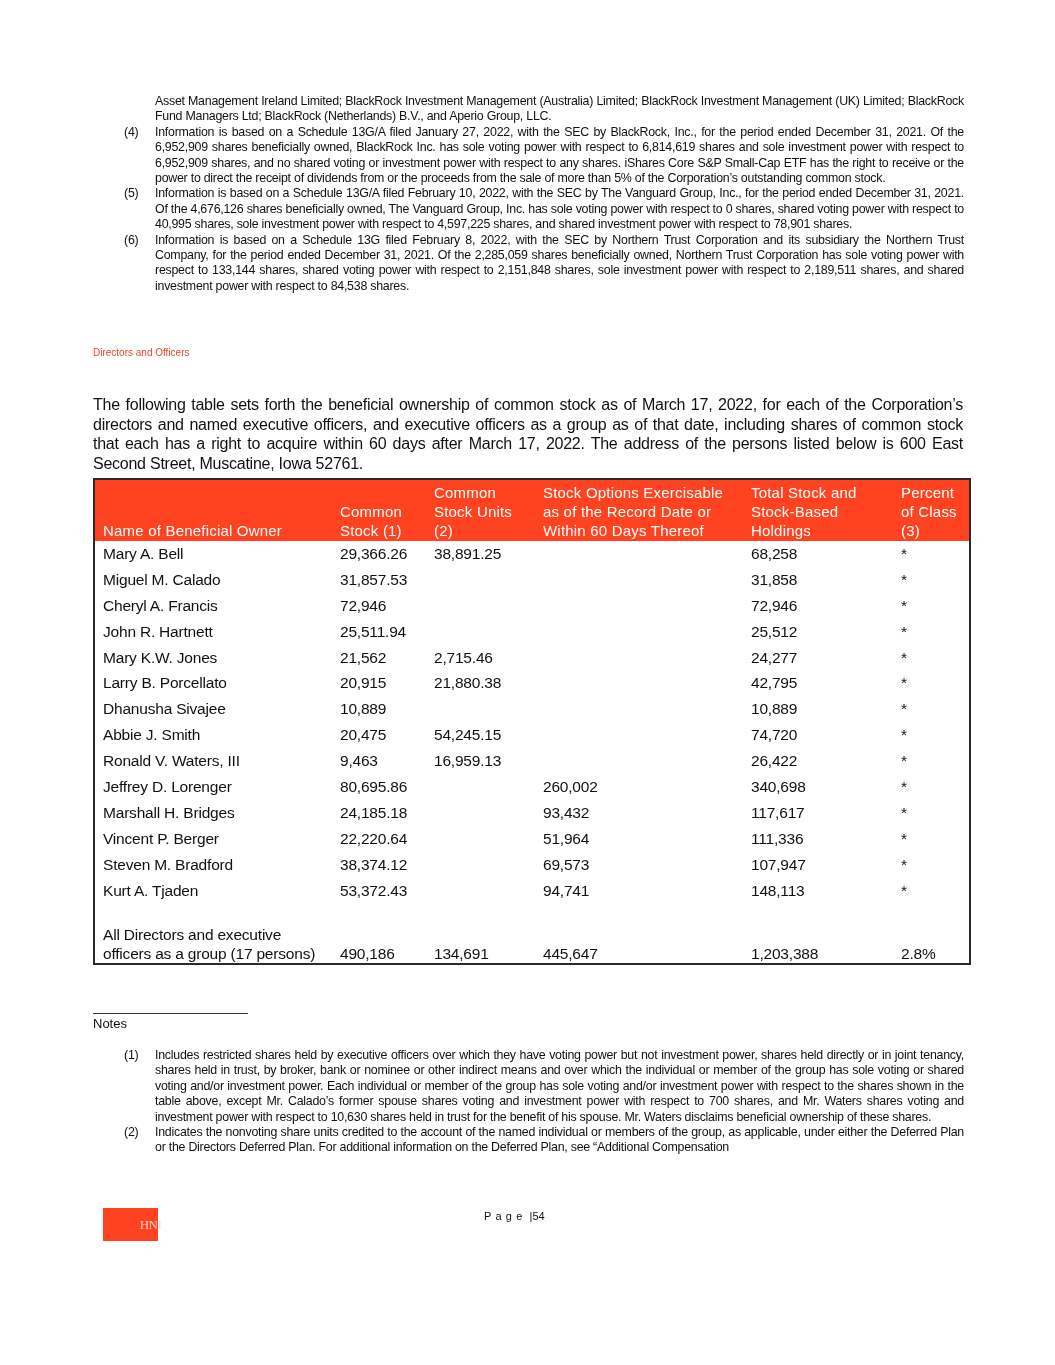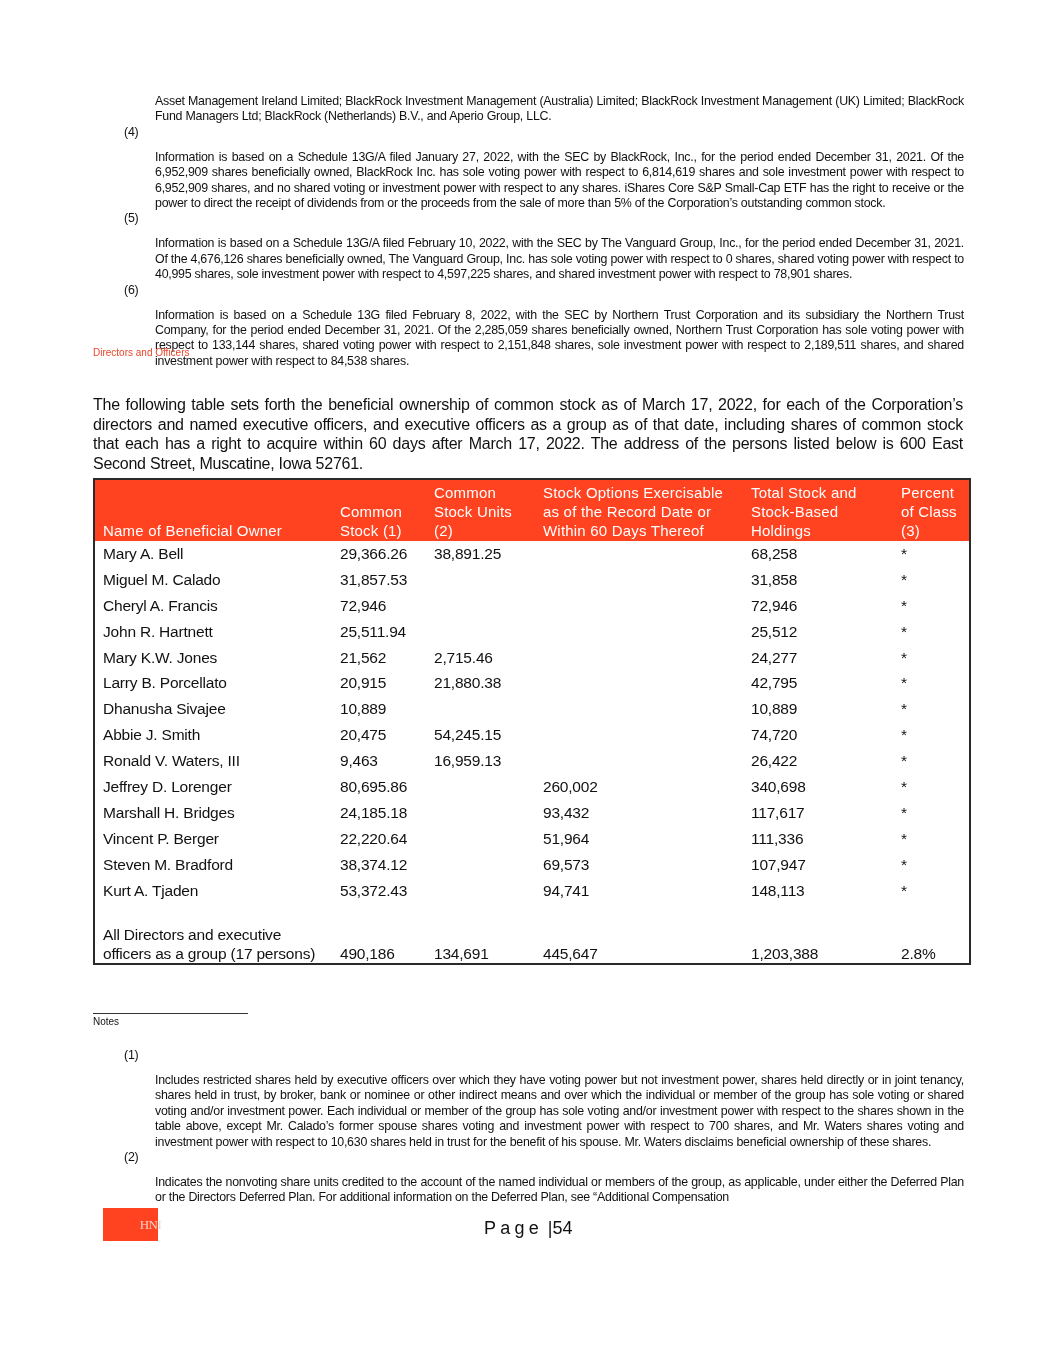--- a/index.html
+++ b/index.html
@@ -2,44 +2,44 @@
 <html><head>
 <meta charset="utf-8">
 <style>
   html, body { margin: 0; padding: 0; background: #ffffff; }
   body { width: 1055px; height: 1365px; position: relative; font-family: "Liberation Sans", sans-serif; color: #111; }
   .page { position: absolute; left: 0; top: 0; width: 1055px; height: 1365px; }
 
   .fn-list { position: absolute; left: 118px; width: 846px; font-size: 12.4px; line-height: 15.4px; letter-spacing: -0.25px; }
   .fn-item { display: flex; margin-bottom: 0; }
   .fn-num { width: 37px; flex: 0 0 37px; padding-left: 6px; box-sizing: border-box; }
-  .fn-text { flex: 1; text-align: justify; margin-top: 25px; }
+  .fn-text { flex: 1; text-align: justify; }
   .fn-cont { padding-left: 37px; text-align: justify; }
 
   .section-heading { position: absolute; left: 93px; top: 347px; font-size: 10px; color: #e8442a; }
   .intro { position: absolute; left: 93px; top: 395px; width: 870px; font-size: 16px; line-height: 19.5px; text-align: justify; letter-spacing: -0.25px; }
 
   .table-wrap { position: absolute; left: 93px; top: 478px; width: 878px; border: 2px solid #2a2a2a; border-top: 2px solid #2a2a2a; box-sizing: border-box; }
   table { border-collapse: collapse; width: 100%; font-size: 15.5px; }
   thead tr { background: #ff4220; }
   th { color: #ffffff; font-weight: normal; text-align: left; vertical-align: bottom; font-size: 15px; line-height: 19px; padding: 3px 4px 1px 8px; letter-spacing: 0.2px; }
   td { padding: 0 4px 0 8px; height: 25.9px; vertical-align: middle; letter-spacing: -0.2px; }
   tr.group td { vertical-align: bottom; height: 60px; line-height: 19px; }
   .c-name { width: 225px; }
   .c-cs { width: 82px; }
   .c-csu { width: 97px; margin-left: 43px; }
   .c-opt { width: 196px; }
   .c-tot { width: 138px; }
   .c-pct { }
 
   .notes-rule { position: absolute; left: 93px; top: 1013px; width: 155px; height: 1px; background: #333; }
-  .notes-label { position: absolute; left: 93px; top: 1016px; font-size: 10px; }
+  .notes-label { position: absolute; left: 93px; top: 1016px; font-size: 13px; }
 
   .logo { position: absolute; left: 103px; top: 1208px; width: 15px; height: 33px; background: #ff4220; color: #fbd4c8; font-family: "Liberation Serif", serif; font-size: 13px; display: flex; align-items: center; justify-content: center; letter-spacing: -0.5px; padding-left: 40px; }
-  .page-num { position: absolute; left: 484px; top: 1210px; font-size: 18px; letter-spacing: 0; margin-top: 8px; }
+  .page-num { position: absolute; left: 484px; top: 1210px; font-size: 11px; letter-spacing: 0; }
   .page-num .pg-word { letter-spacing: 4.2px; }
 </style>
 </head>
 <body>
 
 <div class="page">
 
   <div class="fn-list" style="top: 94px;">
     <div class="fn-cont">Asset Management Ireland Limited; BlackRock Investment Management (Australia) Limited; BlackRock Investment Management (UK) Limited; BlackRock Fund Managers Ltd; BlackRock (Netherlands) B.V., and Aperio Group, LLC.</div>
     <div class="fn-item">

